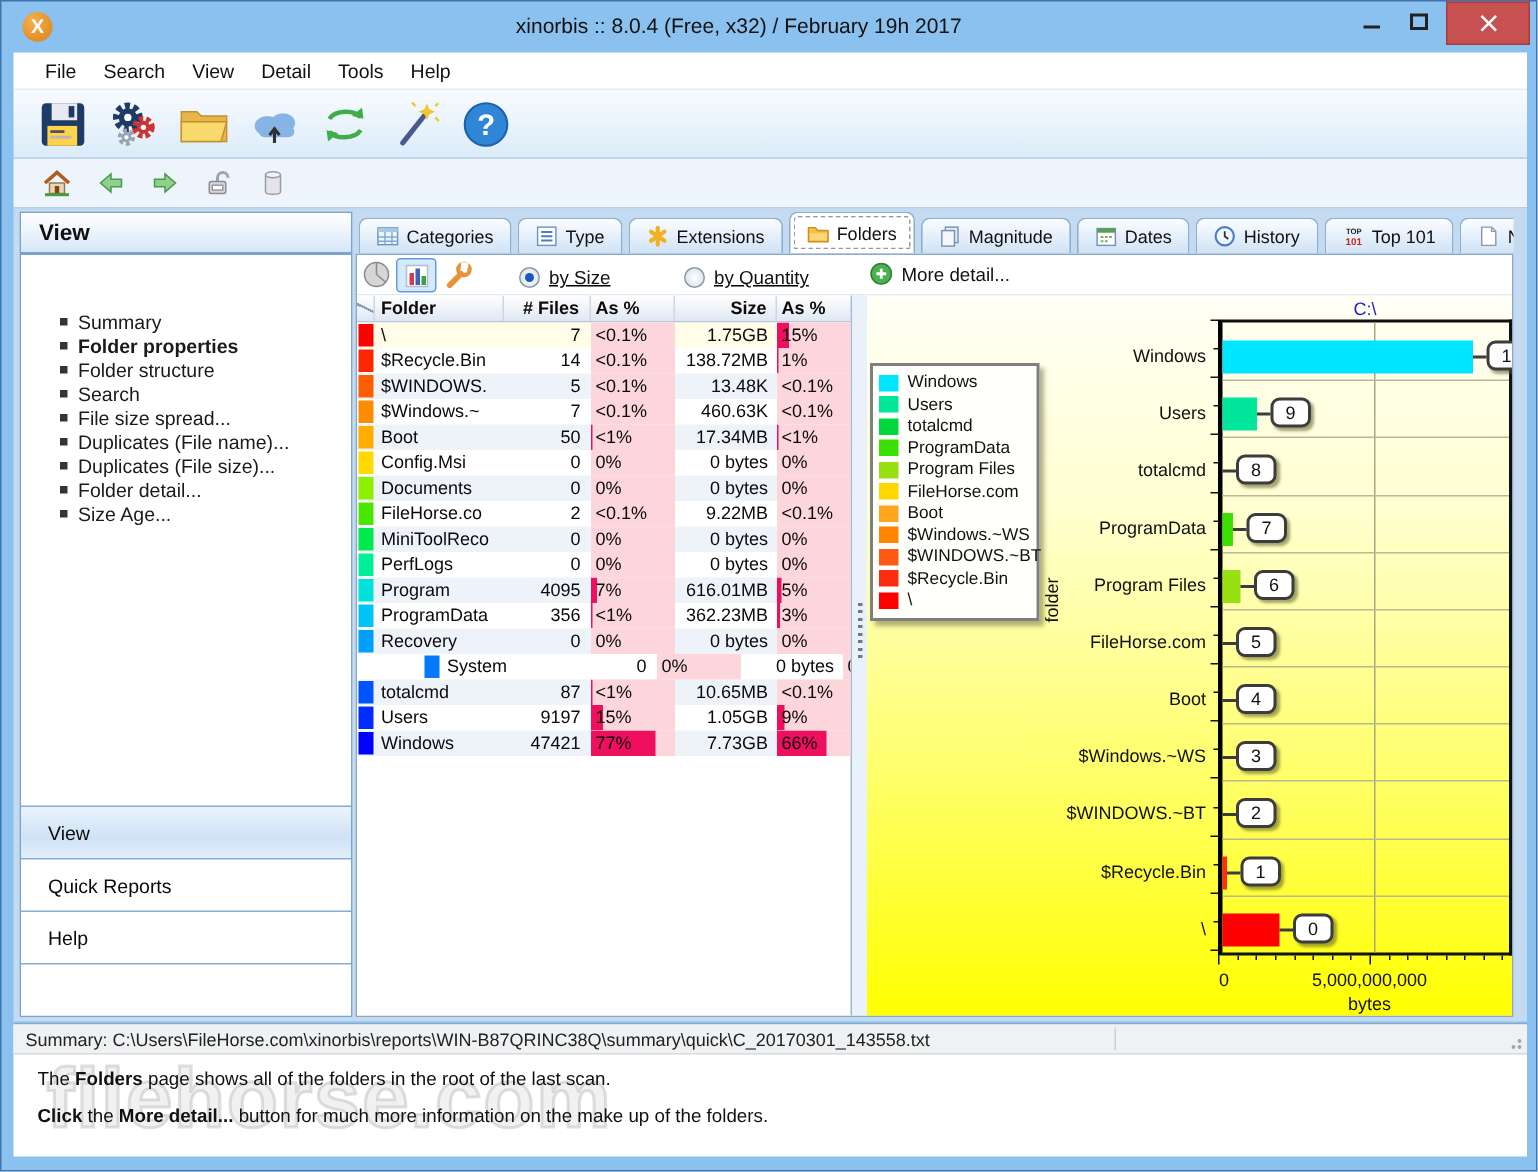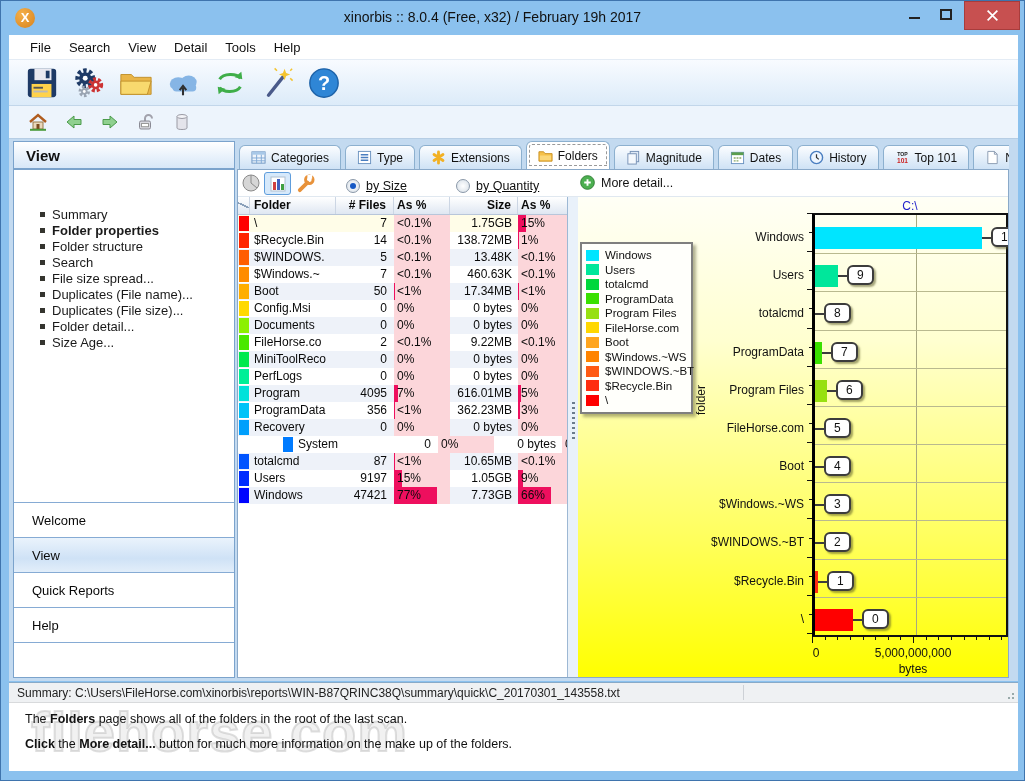--- a/index.html
+++ b/index.html
@@ -323,23 +323,20 @@
           <div class="sb-item">
             <span class="bullet"></span>
             <span>Folder detail...</span>
           </div>
           <div class="sb-item">
             <span class="bullet"></span>
             <span>Size Age...</span>
           </div>
         </div>
       <div class="sb-nav" id="sb-nav">
-          <div class="sb-nav-row">
-            <span>Welcome</span>
-          </div>
           <div class="sb-nav-row active">
             <span>View</span>
           </div>
           <div class="sb-nav-row">
             <span>Quick Reports</span>
           </div>
           <div class="sb-nav-row">
             <span>Help</span>
           </div>
           <div class="sb-nav-row"></div>

